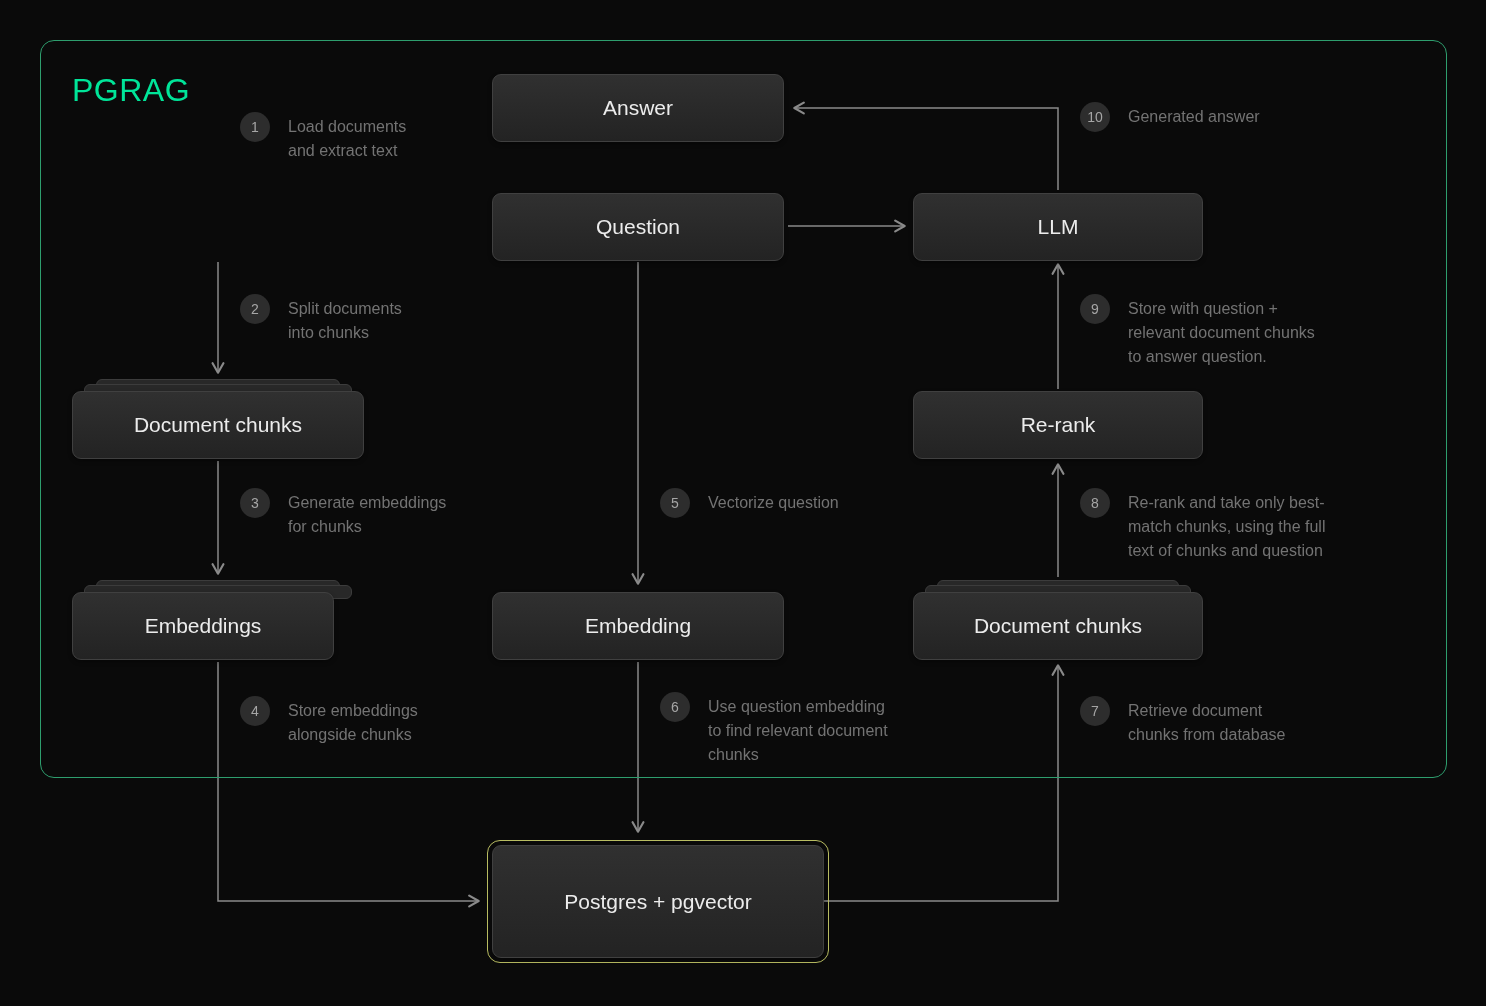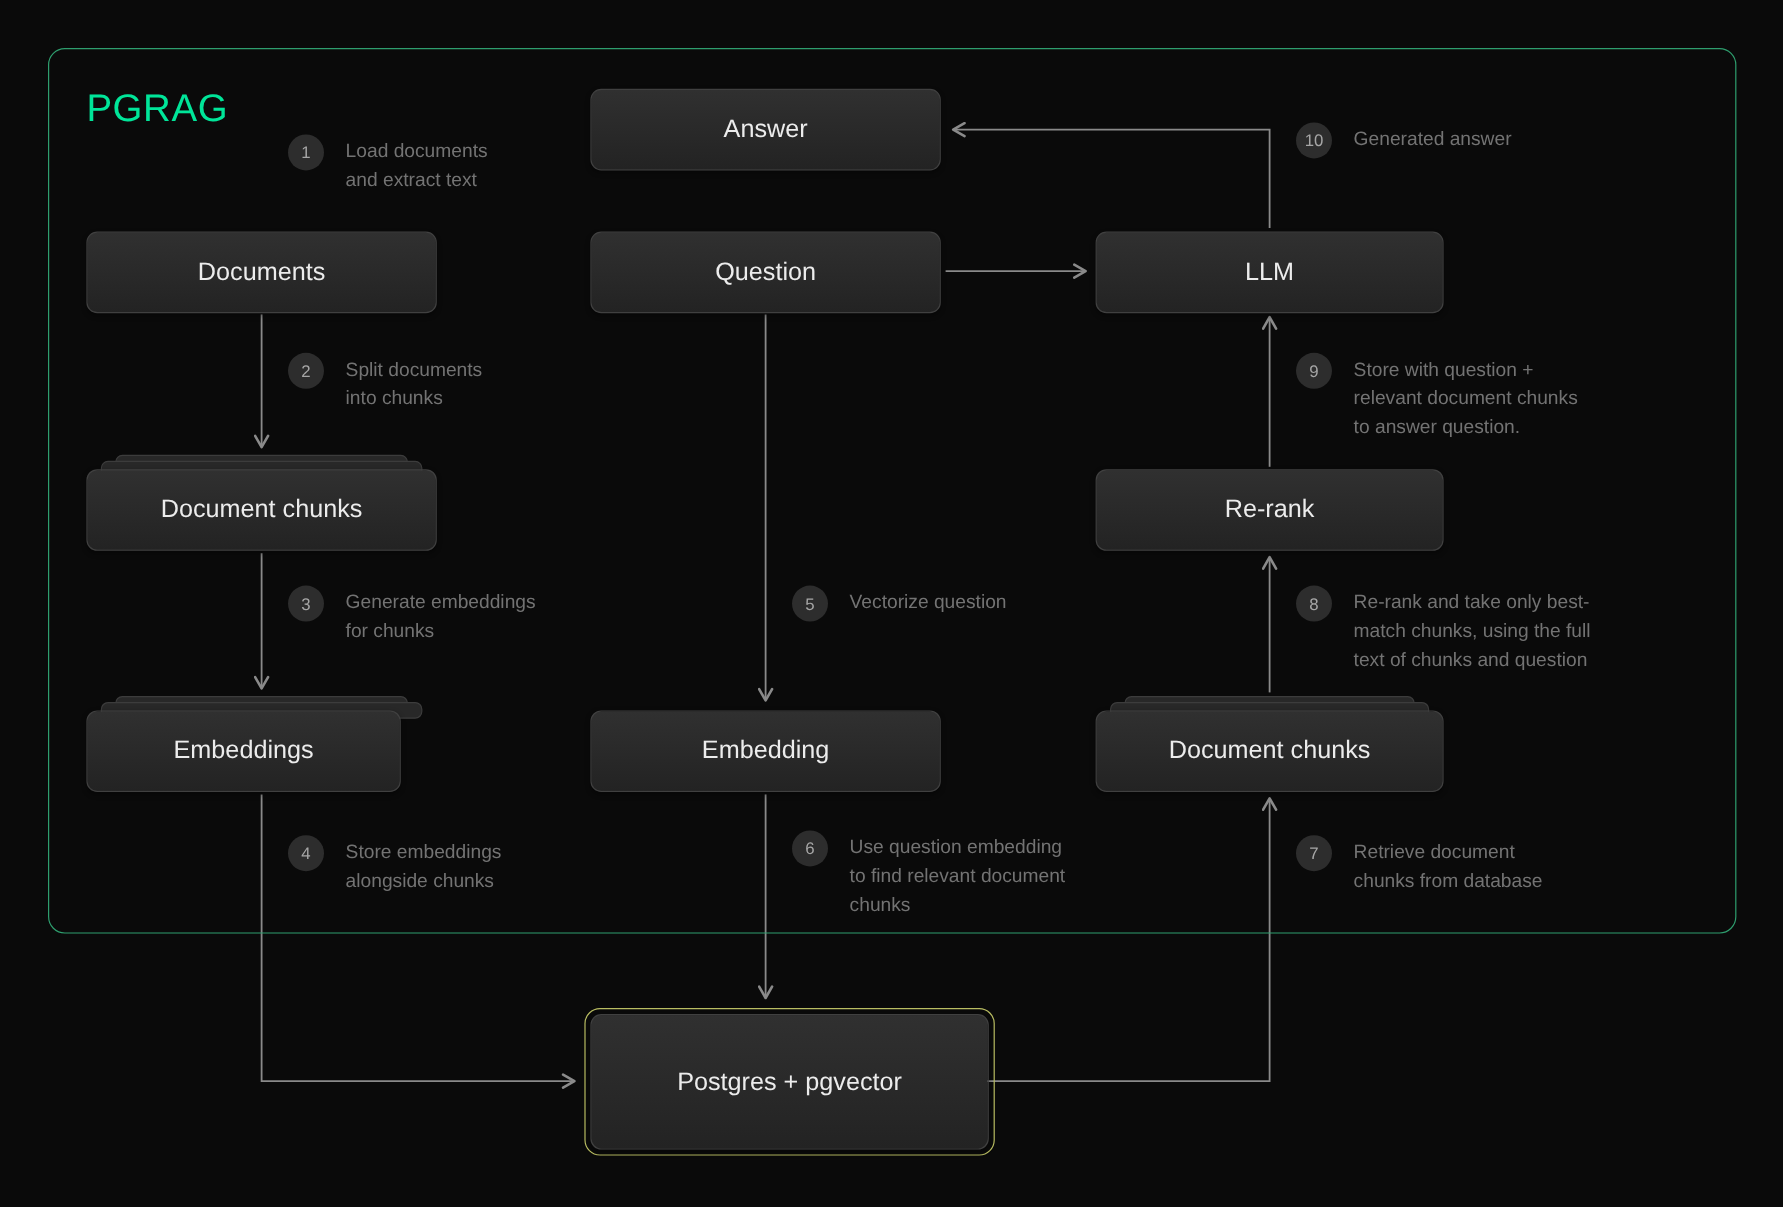--- a/index.html
+++ b/index.html
@@ -111,21 +111,20 @@
       <path d="M 1058 577 V 465" marker-end="url(#arrow)"></path>
       <path d="M 794 901 H 1058 V 666" marker-end="url(#arrow)"></path>
     </g>
   </svg>
 
   <div class="frame"></div>
   <div class="title">PGRAG</div>
 
   <div class="node" style="left:492px; top:74px; width:292px;">Answer</div>
 
-  <div class="node" style="left:72px; top:193px; width:292px;">Documents</div>
   <div class="node" style="left:913px; top:193px; width:290px;">LLM</div>
   <div class="node" style="left:492px; top:193px; width:292px;">Question</div>
 
   <div class="stack-layer" style="left:96px; top:379px; width:244px;"></div>
   <div class="stack-layer" style="left:84px; top:384px; width:268px;"></div>
   <div class="node" style="left:72px; top:391px; width:292px;">Document chunks</div>
   <div class="node" style="left:913px; top:391px; width:290px;">Re-rank</div>
 
   <div class="stack-layer" style="left:96px; top:580px; width:244px;"></div>
   <div class="stack-layer" style="left:84px; top:585px; width:268px;"></div>

